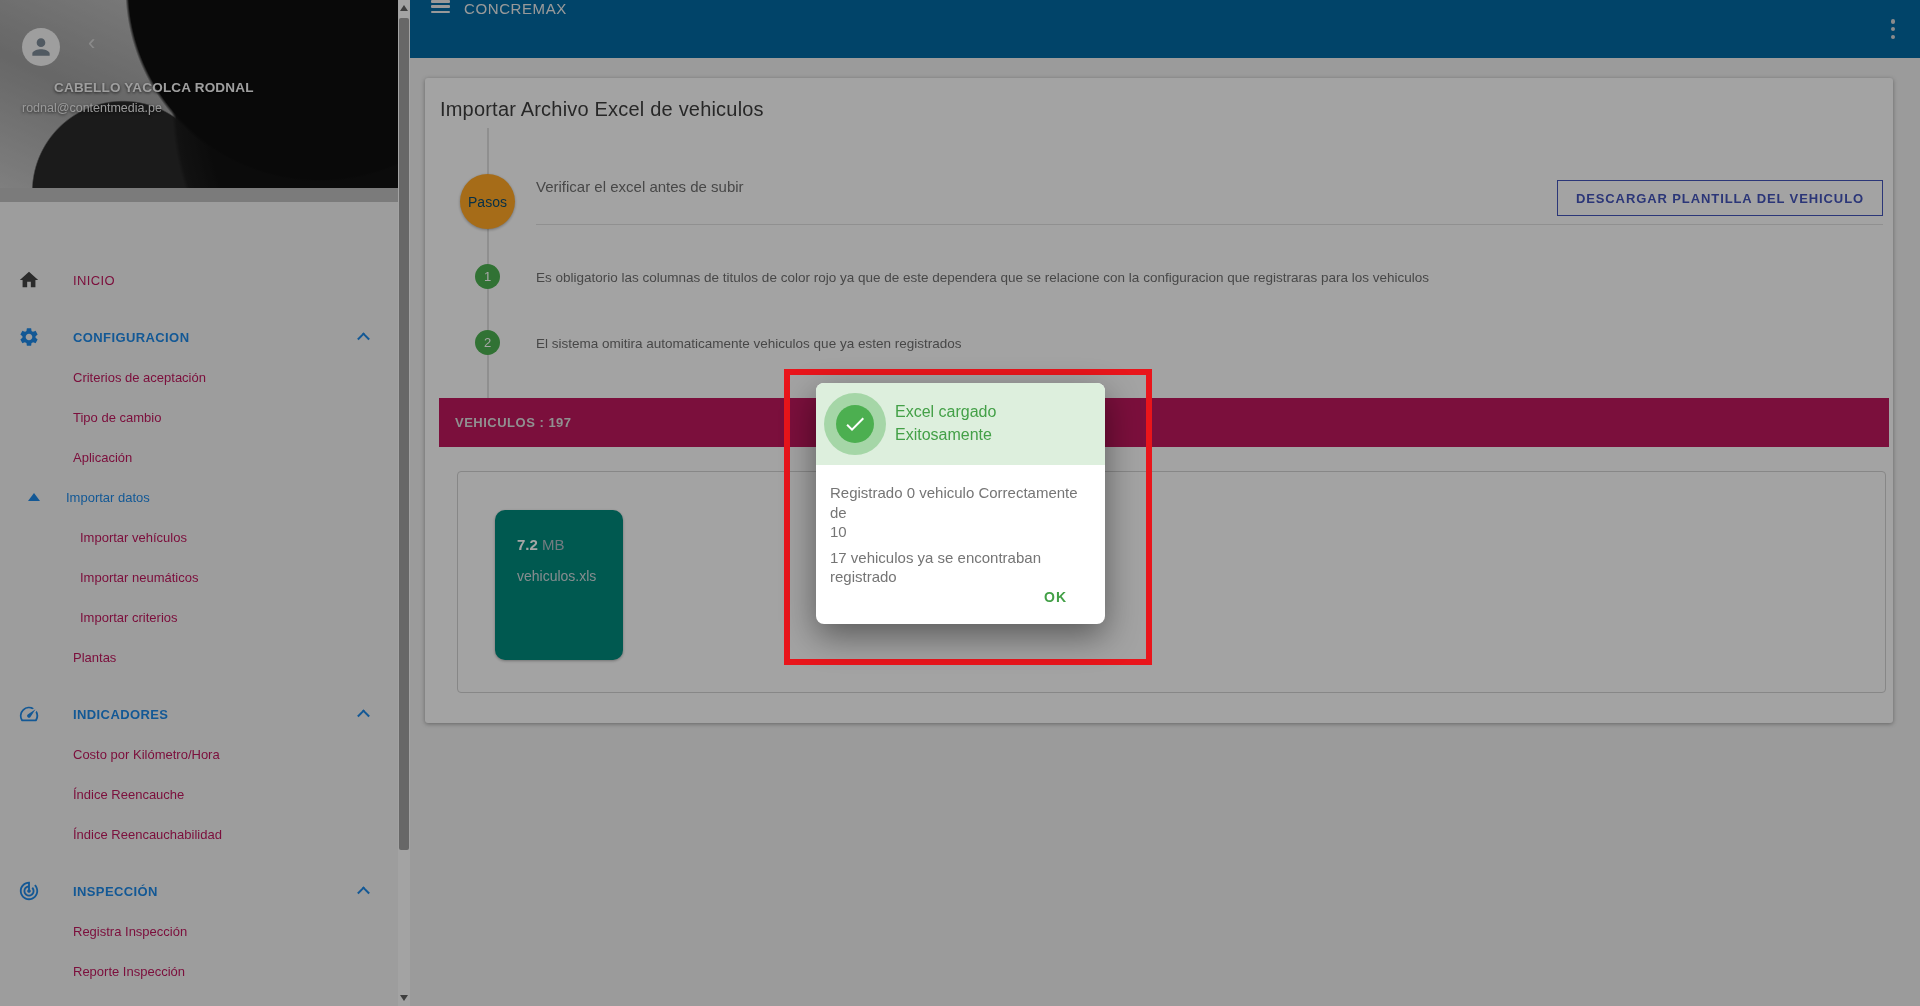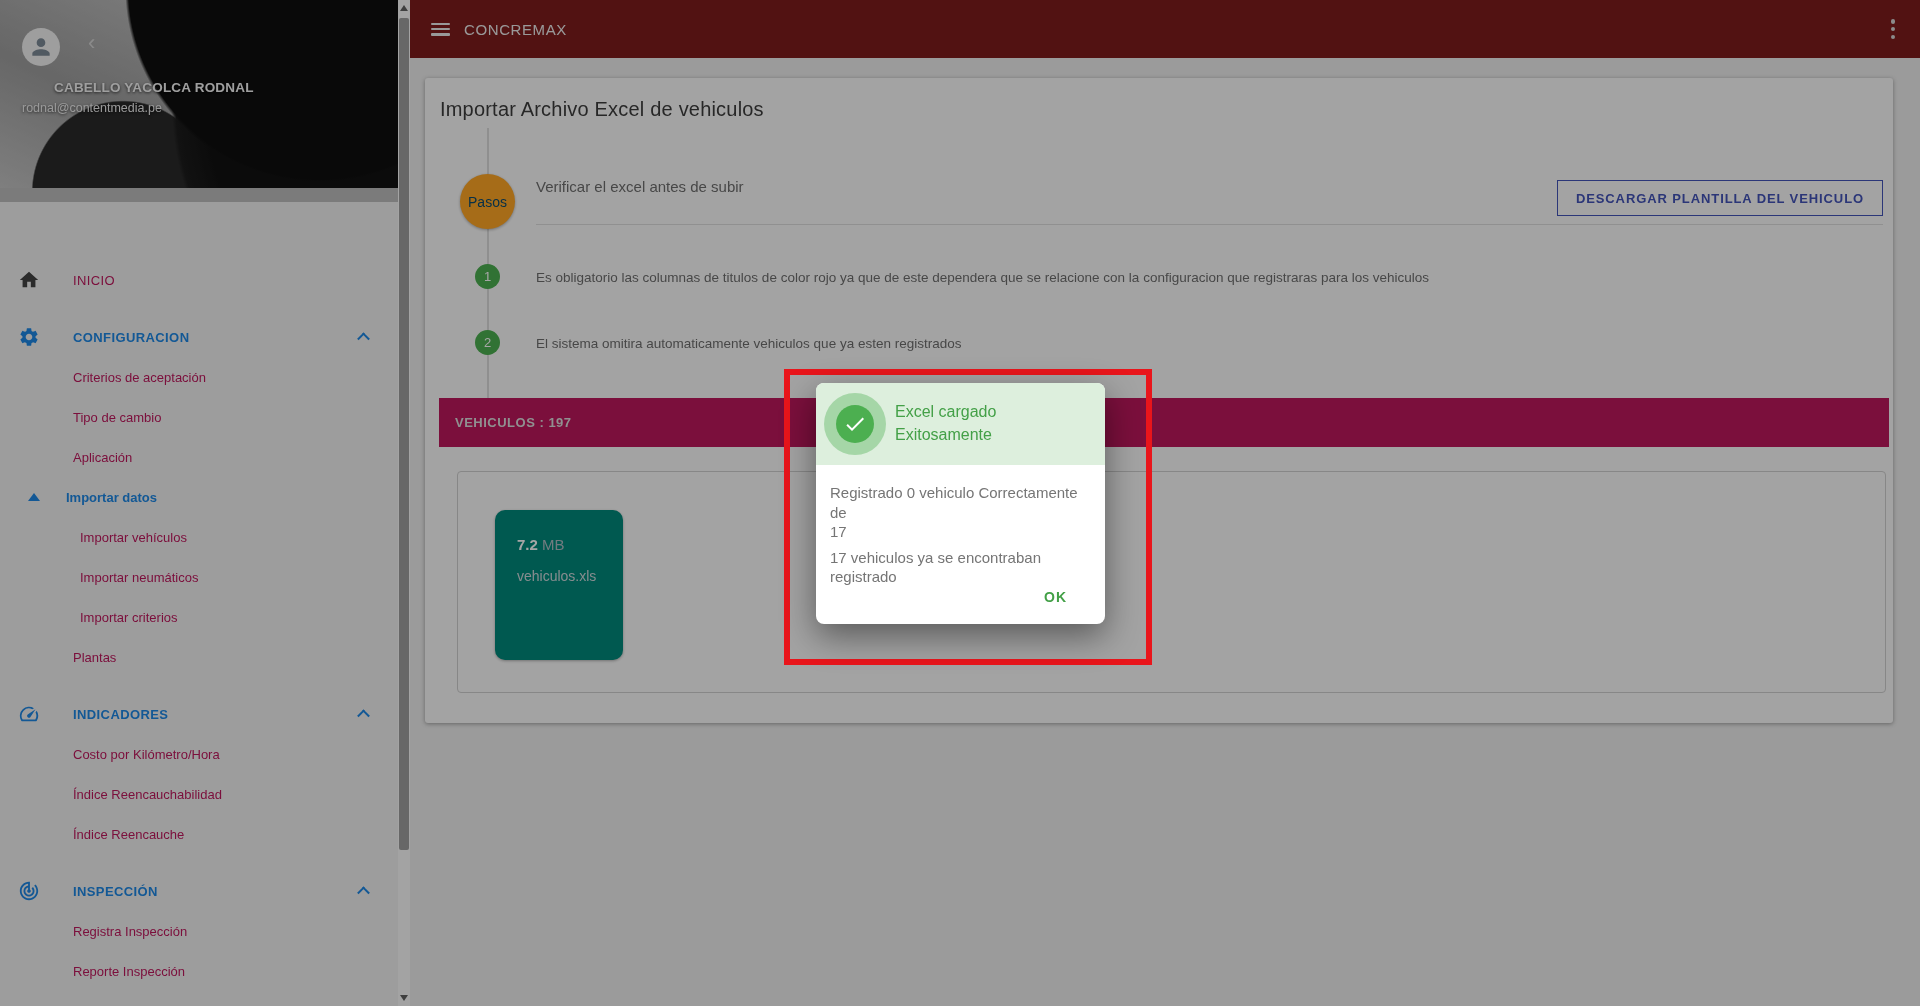--- a/index.html
+++ b/index.html
@@ -25,39 +25,39 @@
     text-shadow:0 1px 3px rgba(0,0,0,.7); letter-spacing:.2px;margin-left:32px; }
   .u-email { position:absolute; left:22px; top:101px; font-size:12.5px; color:#ececec; text-shadow:0 1px 3px rgba(0,0,0,.7); }
 
   .menu { position:absolute; left:0; top:202px; width:398px; padding-top:58px; }
   .mi { position:relative; height:40px; display:flex; align-items:center; cursor:pointer; }
   .mi.section, .mi.inspeccion-gap { margin-top:17px; }
   .mi .lbl { font-size:13px; color:#be185d; }
   .mi.top .lbl { font-weight:500; letter-spacing:.4px; }
   .mi.section .lbl { font-weight:700; letter-spacing:.4px; }
   .mi.section .lbl, .mi.subsection .lbl { color:var(--blue); }
-  .mi.subsection .lbl { font-weight:700; }
+  .mi.subsection .lbl { font-weight:400; }
   .mi .lbl.x73 { margin-left:73px; } .mi .lbl.x66 { margin-left:66px; } .mi .lbl.x80 { margin-left:80px; }
   .mi .ic { position:absolute; left:18px; top:50%; transform:translateY(-50%); width:22px; height:22px; }
   .mi .ic svg { width:22px; height:22px; }
   .mi.top .ic svg { fill:#424242; } .mi.section .ic svg { fill:var(--blue); }
   .tri-up { position:absolute; left:28px; top:50%; transform:translateY(-50%); width:0; height:0;
     border-left:6px solid transparent; border-right:6px solid transparent; border-bottom:8px solid var(--blue); }
   .chev-up { position:absolute; right:30px; top:50%; width:9px; height:9px; border-left:2.5px solid var(--blue);
     border-top:2.5px solid var(--blue); transform:translateY(-30%) rotate(45deg); }
 
   .side-scroll { position:absolute; left:398px; top:0; width:12px; height:1006px; background:#fbfbfb; z-index:3; }
   .side-scroll .arr { position:absolute; left:2px; width:0; height:0; border-left:4px solid transparent; border-right:4px solid transparent; }
   .side-scroll .arr.up { top:5px; border-bottom:6px solid #616161; }
   .side-scroll .arr.down { bottom:5px; border-top:6px solid #616161; }
   .side-scroll .thumb { position:absolute; left:1px; top:18px; width:10px; height:832px; background:#9f9f9f; border-radius:2px; }
 
   
-  .topbar { position:absolute; left:410px; top:0; width:1510px; height:58px; background:#7f1d1d; z-index:2;
-    display:flex; align-items:center; }
+  .topbar { position:absolute; left:410px; top:0; width:1510px; height:58px; background:#0369a1; z-index:2;
+    display:flex; }
   .hamburger { margin-left:21px; width:19px; height:13px; display:flex; flex-direction:column; justify-content:space-between; cursor:pointer; }
   .hamburger i { display:block; height:2.5px; background:#ececec; border-radius:1px; }
   .tb-title { margin-left:14px; color:#ececec; font-size:15px; font-weight:500; letter-spacing:.6px; }
   .kebab { position:absolute; right:18px; top:50%; transform:translateY(-50%); width:18px; height:20px; cursor:pointer;
     display:flex; flex-direction:column; align-items:center; justify-content:space-between; }
   .kebab i { width:4.5px; height:4.5px; border-radius:50%; background:#d6d6d6; }
 
   
   .main { position:absolute; left:410px; top:58px; width:1510px; height:948px; background:#eeeeee; }
   .paper { position:absolute; left:15px; top:20px; width:1468px; height:645px; background:#fbfbfb;
@@ -162,24 +162,24 @@
           <span class="ic"><svg viewBox="0 0 24 24">
               <path d="M20.38 8.57l-1.23 1.85a8 8 0 0 1-.22 7.58H5.07A8 8 0 0 1 15.58 6.85l1.85-1.23A10 10 0 0 0 3.35 19a2 2 0 0 0 1.72 1h13.85a2 2 0 0 0 1.74-1 10 10 0 0 0-.27-10.44zm-9.79 6.84a2 2 0 0 0 2.83 0l5.66-8.49-8.49 5.66a2 2 0 0 0 0 2.83z"></path>
             </svg></span>
           <span class="lbl x73">INDICADORES</span>
           <span class="chev-up"></span>
         </div>
         <div class="mi child">
           <span class="lbl x73">Costo por Kilómetro/Hora</span>
         </div>
         <div class="mi child">
+          <span class="lbl x73">Índice Reencauche</span>
+        </div>
+        <div class="mi child">
           <span class="lbl x73">Índice Reencauchabilidad</span>
-        </div>
-        <div class="mi child">
-          <span class="lbl x73">Índice Reencauche</span>
         </div>
         <div class="mi section">
           <span class="ic"><svg viewBox="0 0 24 24">
               <path d="M19.07 4.93l-1.41 1.41C19.1 7.79 20 9.79 20 12c0 4.42-3.58 8-8 8s-8-3.58-8-8c0-4.08 3.05-7.44 7-7.93v2.02C8.16 6.57 6 9.03 6 12c0 3.31 2.69 6 6 6s6-2.69 6-6c0-1.66-.67-3.16-1.76-4.24l-1.41 1.41C15.55 9.9 16 10.9 16 12c0 2.21-1.79 4-4 4s-4-1.79-4-4c0-1.86 1.28-3.41 3-3.86v2.14c-.6.35-1 .98-1 1.72 0 1.1.9 2 2 2s2-.9 2-2c0-.74-.4-1.38-1-1.72V2h-1C6.48 2 2 6.48 2 12s4.48 10 10 10 10-4.48 10-10c0-2.76-1.12-5.26-2.93-7.07z"></path>
             </svg></span>
           <span class="lbl x73">INSPECCIÓN</span>
           <span class="chev-up"></span>
         </div>
         <div class="mi child">
           <span class="lbl x73">Registra Inspección</span>
@@ -245,20 +245,20 @@
             </svg>
         </div>
       </div>
       <div class="modal-title">
         <div>Excel cargado</div>
         <div>Exitosamente</div>
       </div>
     </div>
     <div class="modal-body">
       <div>Registrado 0 vehiculo Correctamente de</div>
-      <div class="gap">17</div>
+      <div class="gap">10</div>
       <div>17 vehiculos ya se encontraban</div>
       <div>registrado</div>
     </div>
     <button class="ok-btn">OK</button>
   </div>
 
 </div>
 
 </body></html>

